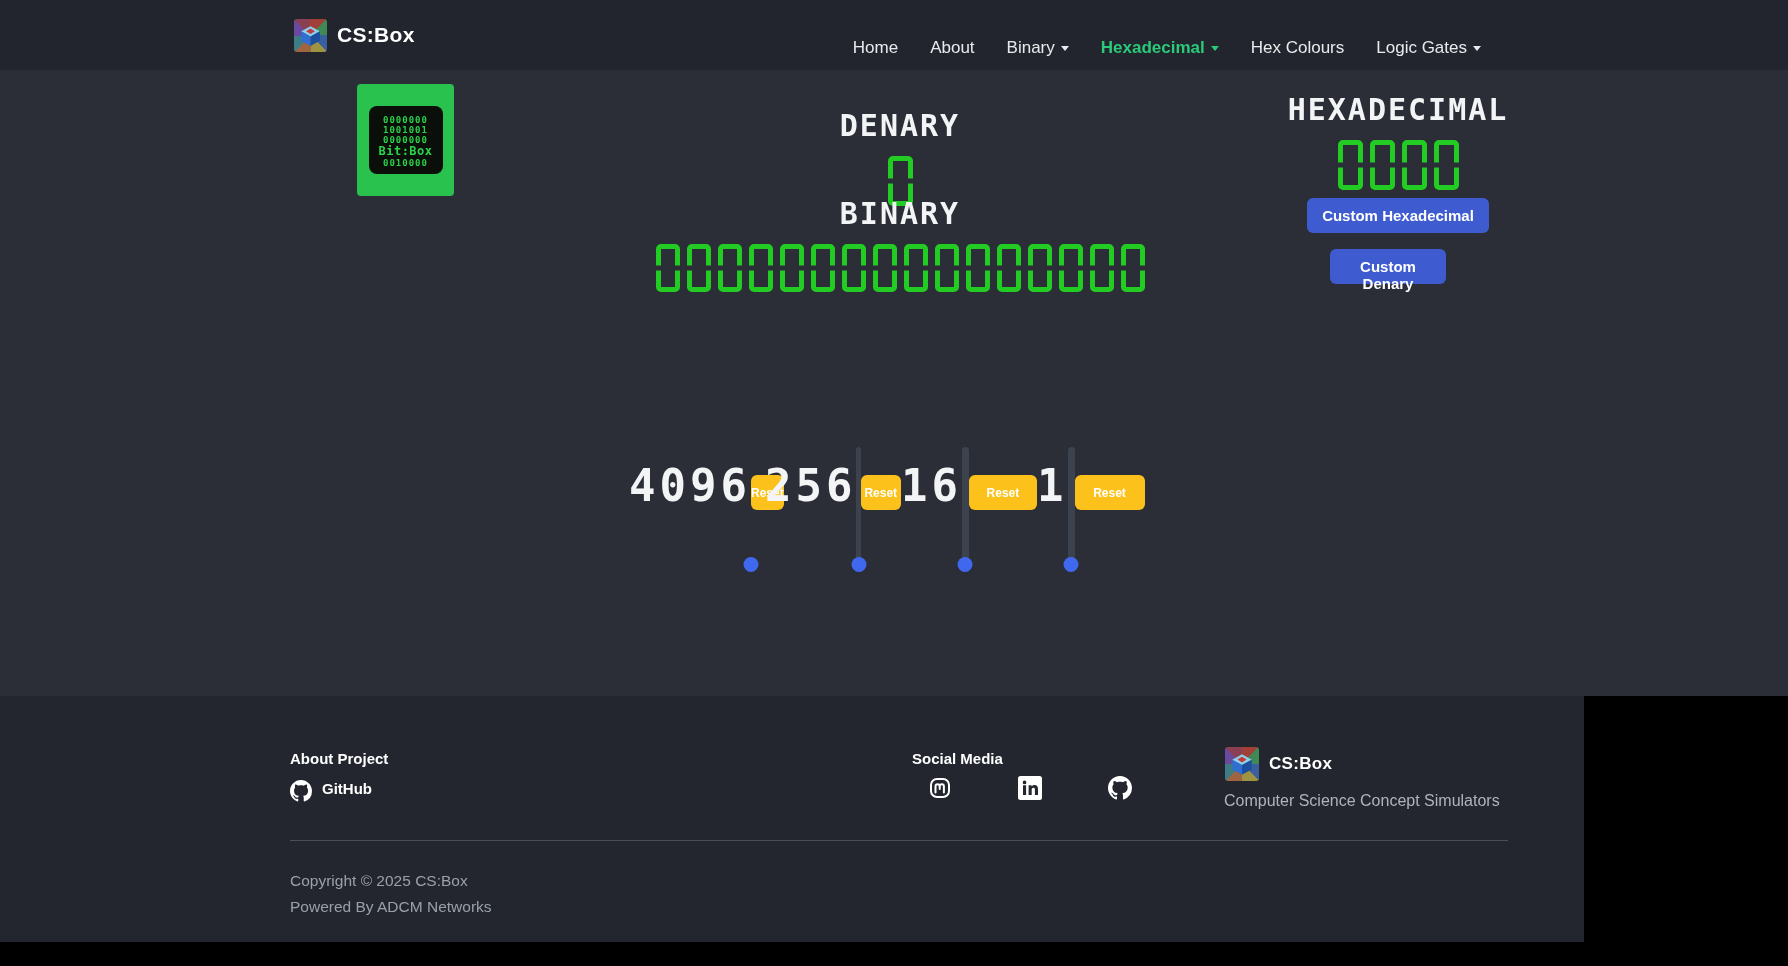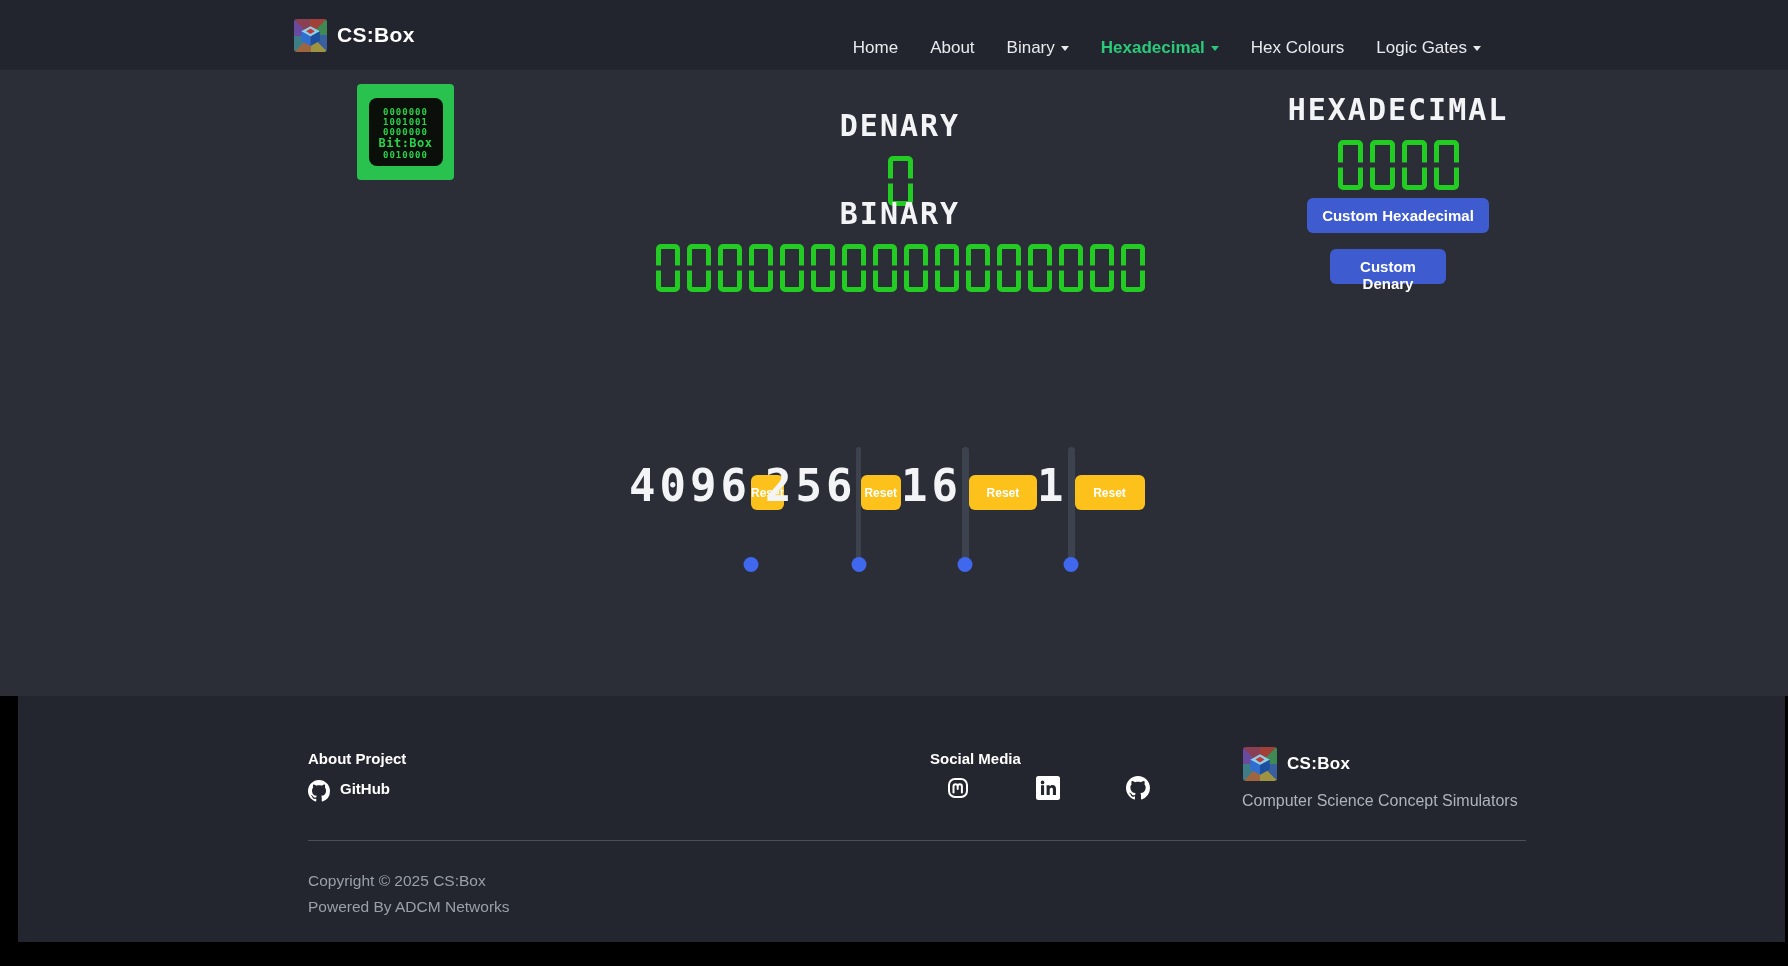--- a/index.html
+++ b/index.html
@@ -29,21 +29,21 @@
   .brand-logo svg{position:absolute;left:4px;top:4px;}
   .brand-text{color:#fff;font-size:21px;font-weight:bold;letter-spacing:.3px;}
   .nav-list{position:absolute;right:291px;top:0;height:70px;display:flex;align-items:center;list-style:none;margin-top:13px;}
   .nav-item{padding:0 16px;font-size:17px;color:var(--text);cursor:pointer;white-space:nowrap;}
   .nav-item.active{color:var(--accent-green);font-weight:bold;}
   .caret{display:inline-block;width:0;height:0;border-left:4.5px solid transparent;border-right:4.5px solid transparent;border-top:5px solid currentColor;margin-left:6px;vertical-align:middle;}
 
   
   .main{position:relative;width:1788px;height:626px;background:var(--main-bg);}
 
-  .bitbox-logo{position:absolute;left:357px;top:14px;width:97px;height:96px;background:var(--bitbox-green);border-radius:4px;display:flex;align-items:center;justify-content:center;}
+  .bitbox-logo{position:absolute;left:357px;top:14px;width:97px;height:112px;background:var(--bitbox-green);border-radius:4px;display:flex;align-items:center;justify-content:center;}
   .bitbox-screen{width:74px;height:68px;background:#0a0f0a;border-radius:8px;padding:6px 5px 4px 5px;display:flex;flex-direction:column;justify-content:center;align-items:center;}
   .bitbox-row{color:#2ad24a;font-size:9px;line-height:10px;letter-spacing:1px;}
   .bitbox-name{color:#2ad24a;font-size:12px;line-height:13px;letter-spacing:.5px;}
 
   .block-title{color:#f3f4f6;font-size:30px;letter-spacing:2px;text-align:center;}
   .denary-block{position:absolute;left:760px;top:38px;width:280px;text-align:center;}
   .binary-block{position:absolute;left:560px;top:126px;width:680px;text-align:center;}
   .hex-block{position:absolute;left:1228px;top:22px;width:340px;text-align:center;}
 
   .seg-row{display:flex;justify-content:center;gap:7px;margin-top:13px;}
@@ -59,21 +59,21 @@
   .hex-btn2{position:absolute;left:1330px;top:179px;width:116px;height:35px;}
 
   .sliders-row{position:absolute;left:629px;top:336px;width:544px;display:flex;}
   .slider-col{width:136px;display:flex;align-items:center;}
   .place-value{color:#f3f4f6;font-size:44px;line-height:46px;letter-spacing:4px;height:46px;}
   .slider-track{position:relative;width:7px;height:118px;background:var(--track);border-radius:4px;margin-top:41px;cursor:pointer;}
   .slider-thumb{position:absolute;left:50%;bottom:-7px;transform:translateX(-50%);width:15px;height:15px;border-radius:50%;background:var(--thumb-blue);cursor:grab;}
   .btn-reset{background:var(--reset-yellow);font-size:12px;width:70px;height:35px;margin-top:14px;}
 
   
-  .footer{position:relative;width:1767px;height:246px;background:var(--footer-bg);margin-left:18px;}
+  .footer{position:relative;width:1584px;height:246px;background:var(--footer-bg);}
   .footer-heading{color:#fff;font-size:15px;font-weight:bold;}
   .about-col{position:absolute;left:290px;top:54px;}
   .github-link{display:flex;align-items:flex-start;gap:10px;margin-top:13px;color:#fff;cursor:pointer;}
   .github-link span{font-size:15px;font-weight:bold;}
   .social-title{position:absolute;left:912px;top:54px;}
   .social-icons{position:absolute;left:928px;top:80px;width:204px;display:flex;justify-content:space-between;}
   .social-icon{width:24px;height:24px;color:#fff;cursor:pointer;}
   .brand-col{position:absolute;left:1225px;top:51px;display:flex;align-items:center;gap:10px;cursor:pointer;}
   .brand-col .brand-logo{width:34px;height:34px;}
   .brand-col .brand-text{font-size:17px;}

